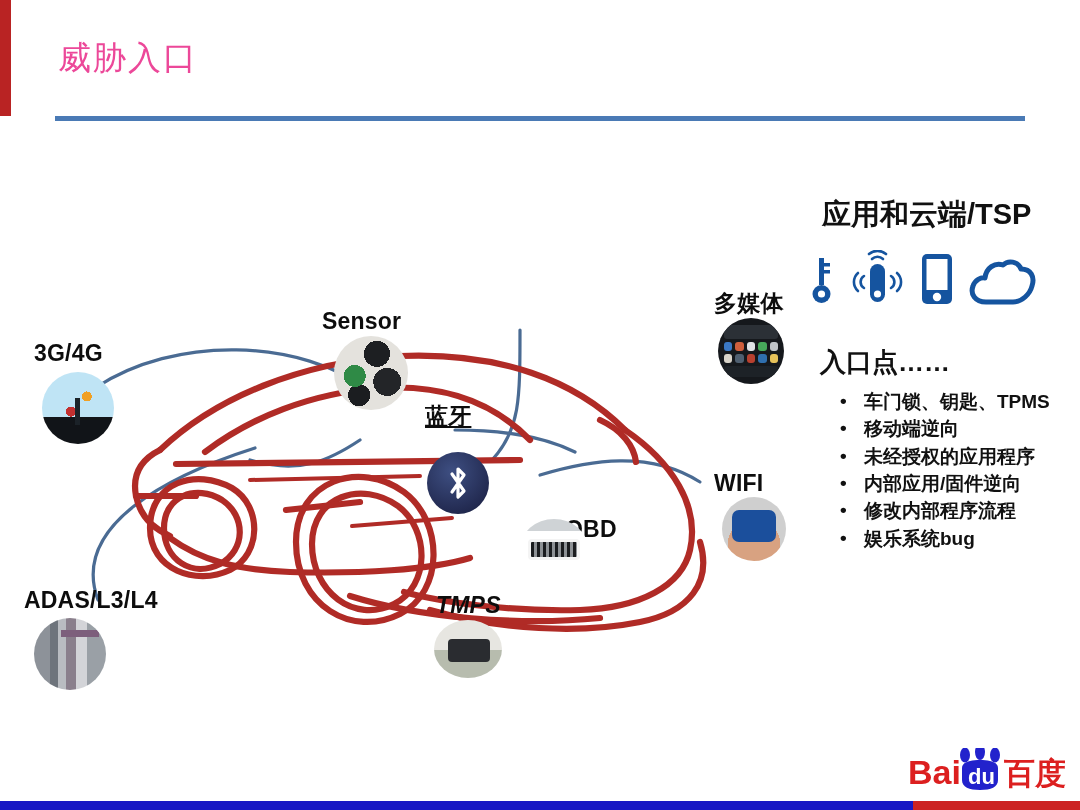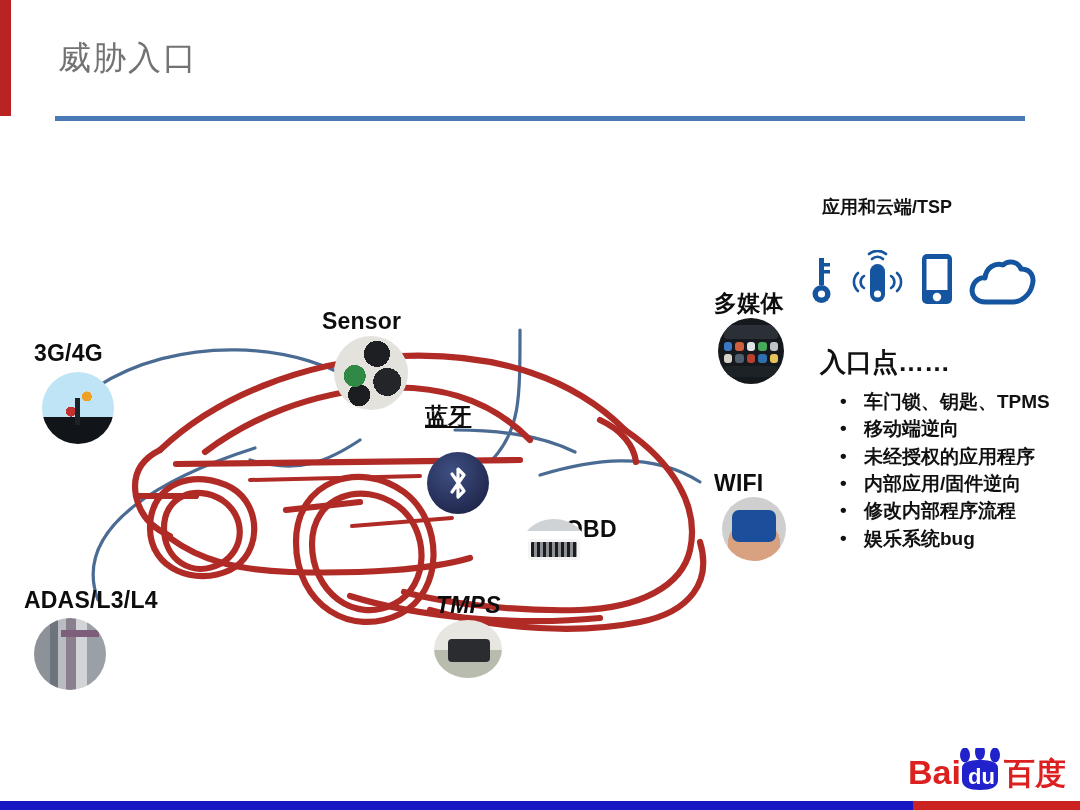--- a/index.html
+++ b/index.html
@@ -20,21 +20,21 @@
     position: absolute;
     left: 0; top: 0;
     width: 11px; height: 116px;
     background: #b92323;
   }
   #slide-title {
     position: absolute;
     left: 58px; top: 36px;
     font-size: 33px;
     letter-spacing: 2px;
-    color: #737373;
+    color: #ec4899;
     font-weight: 400;
     white-space: nowrap;
   }
   #header-rule {
     position: absolute;
     left: 55px; top: 116px;
     width: 970px; height: 5px;
     background: #4a7ab5;
   }
 
@@ -56,21 +56,21 @@
   #baidu-logo {
     position: absolute;
     left: 908px; top: 748px;
     width: 160px; height: 46px;
   }
 
   
   #cloud-heading {
     position: absolute;
     left: 822px; top: 195px;
-    font-size: 18px;
+    font-size: 29px;
     font-weight: bold;
     color: #111111;
     white-space: nowrap;
   }
   #cloud-icon-row {
     position: absolute;
     left: 810px; top: 240px;
     width: 240px; height: 66px;
     display: flex;
     align-items: flex-end;

